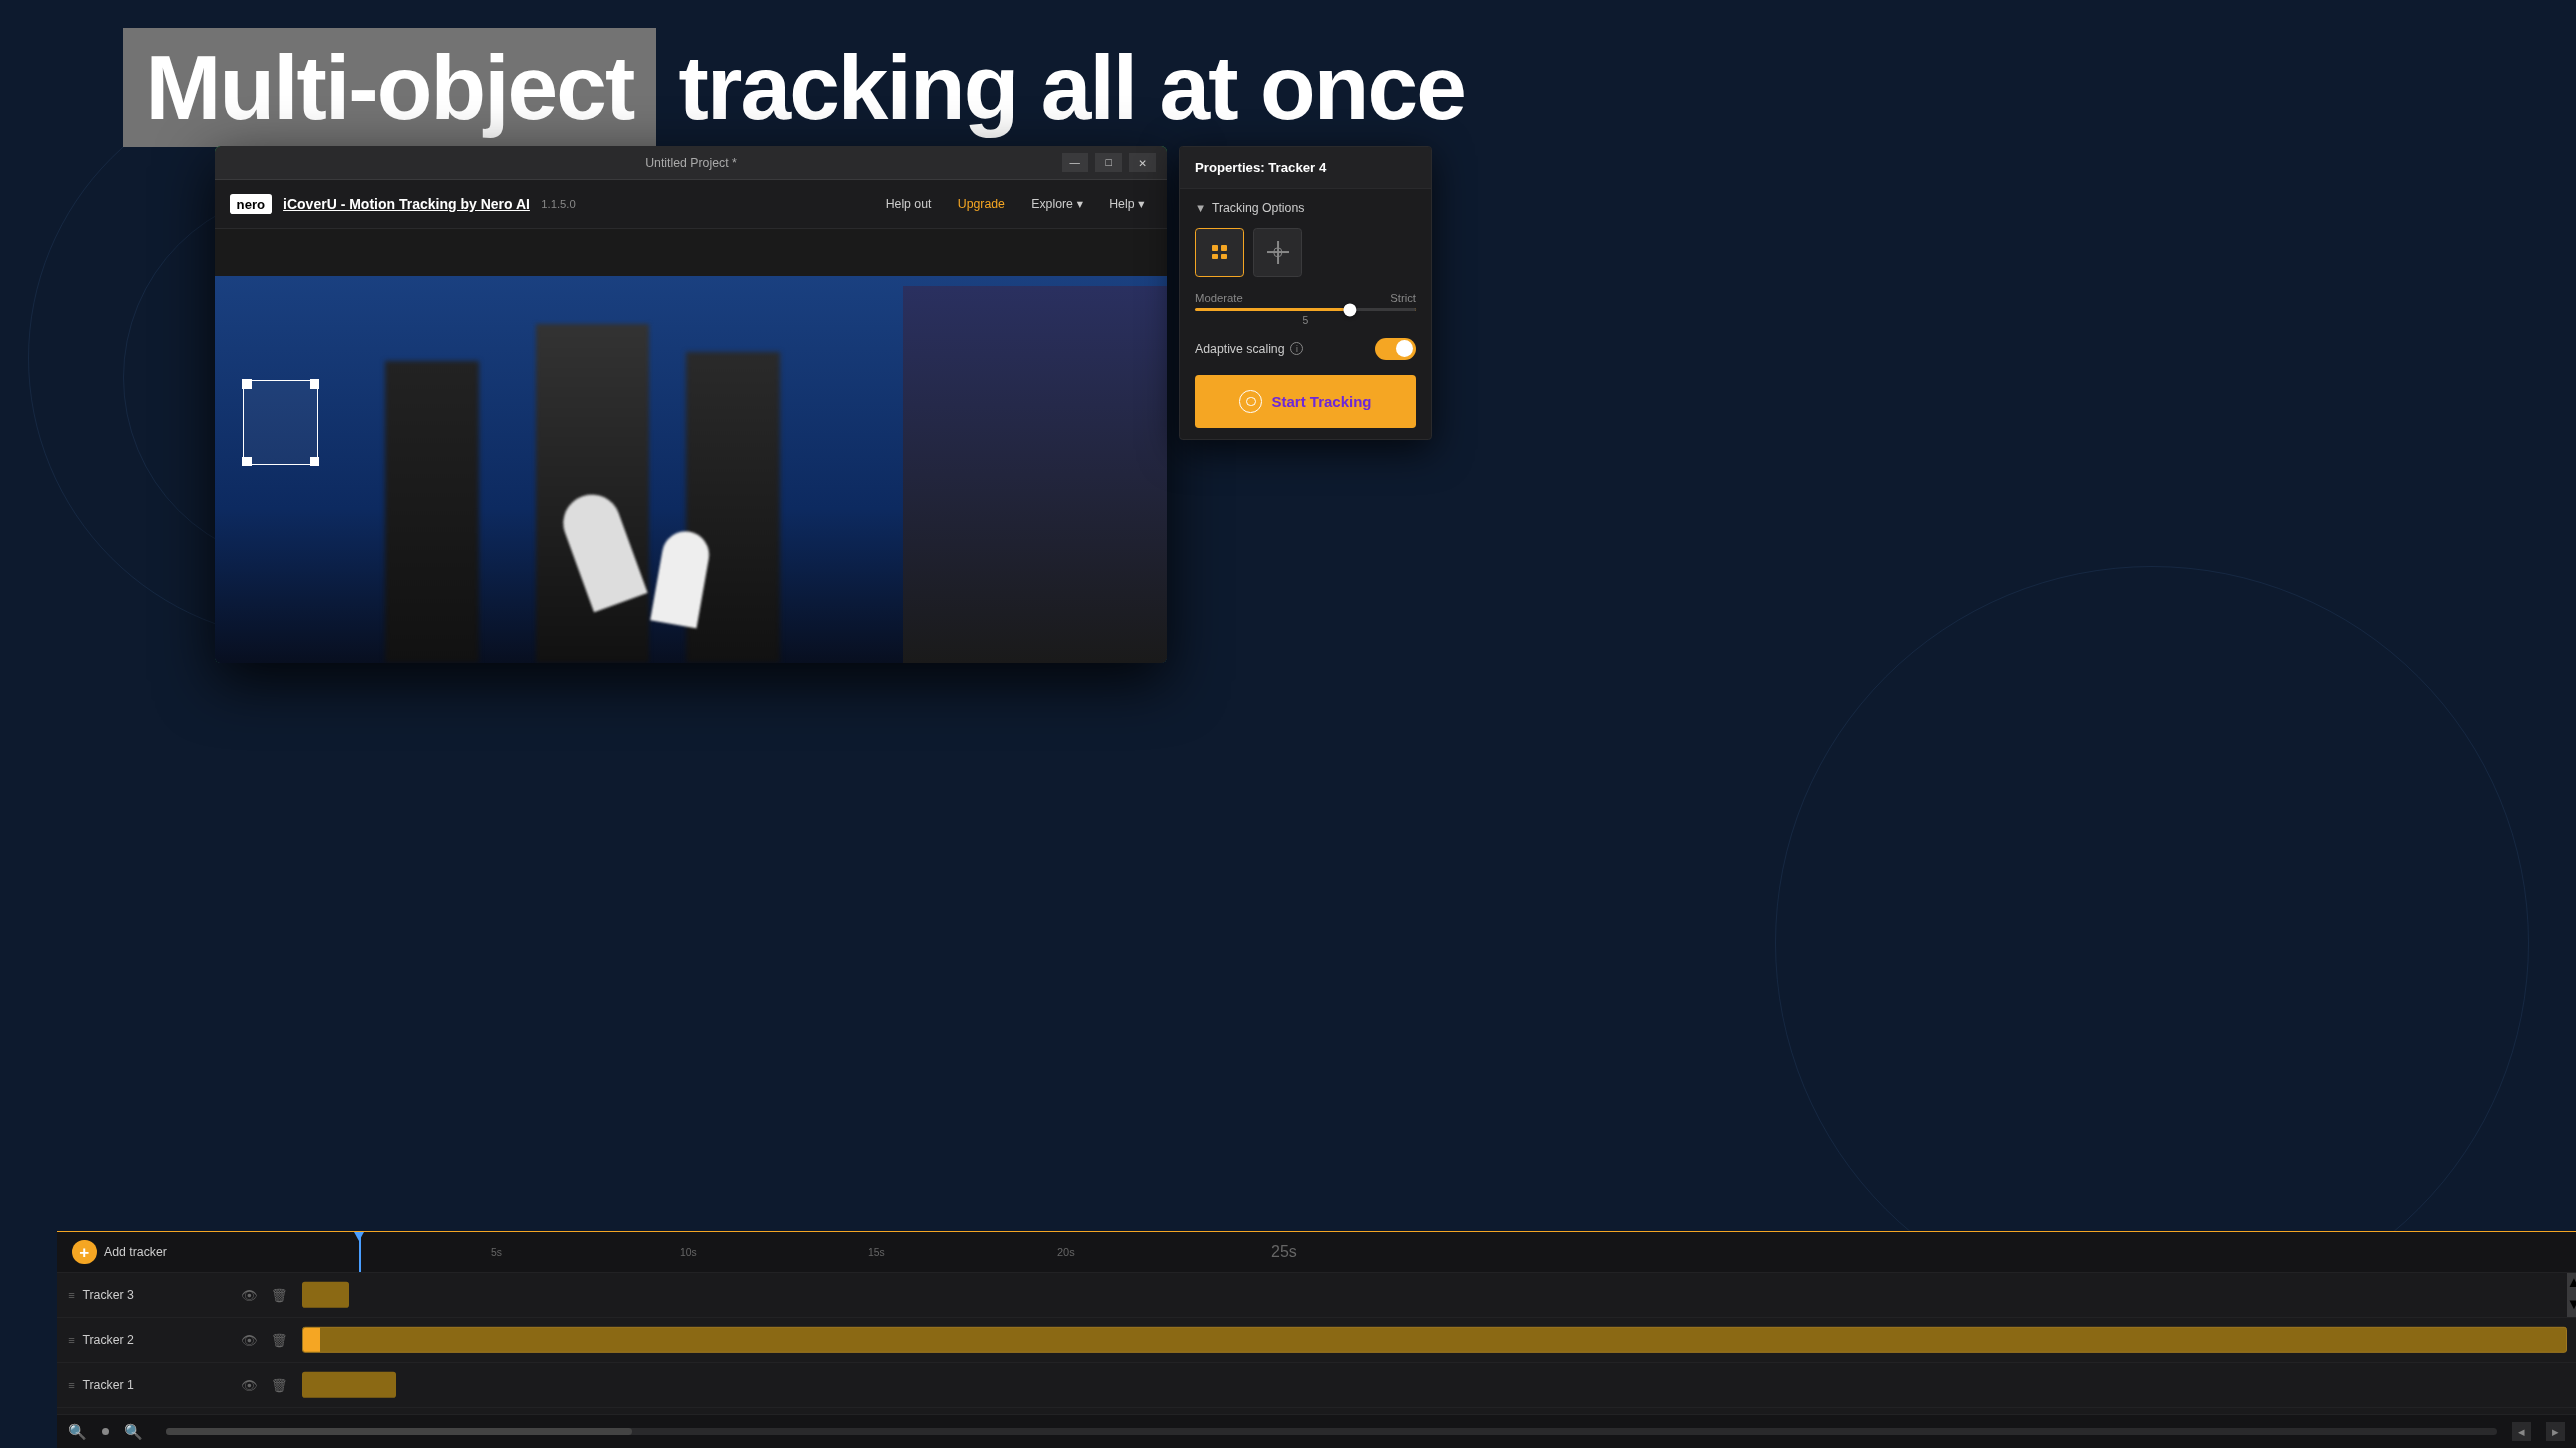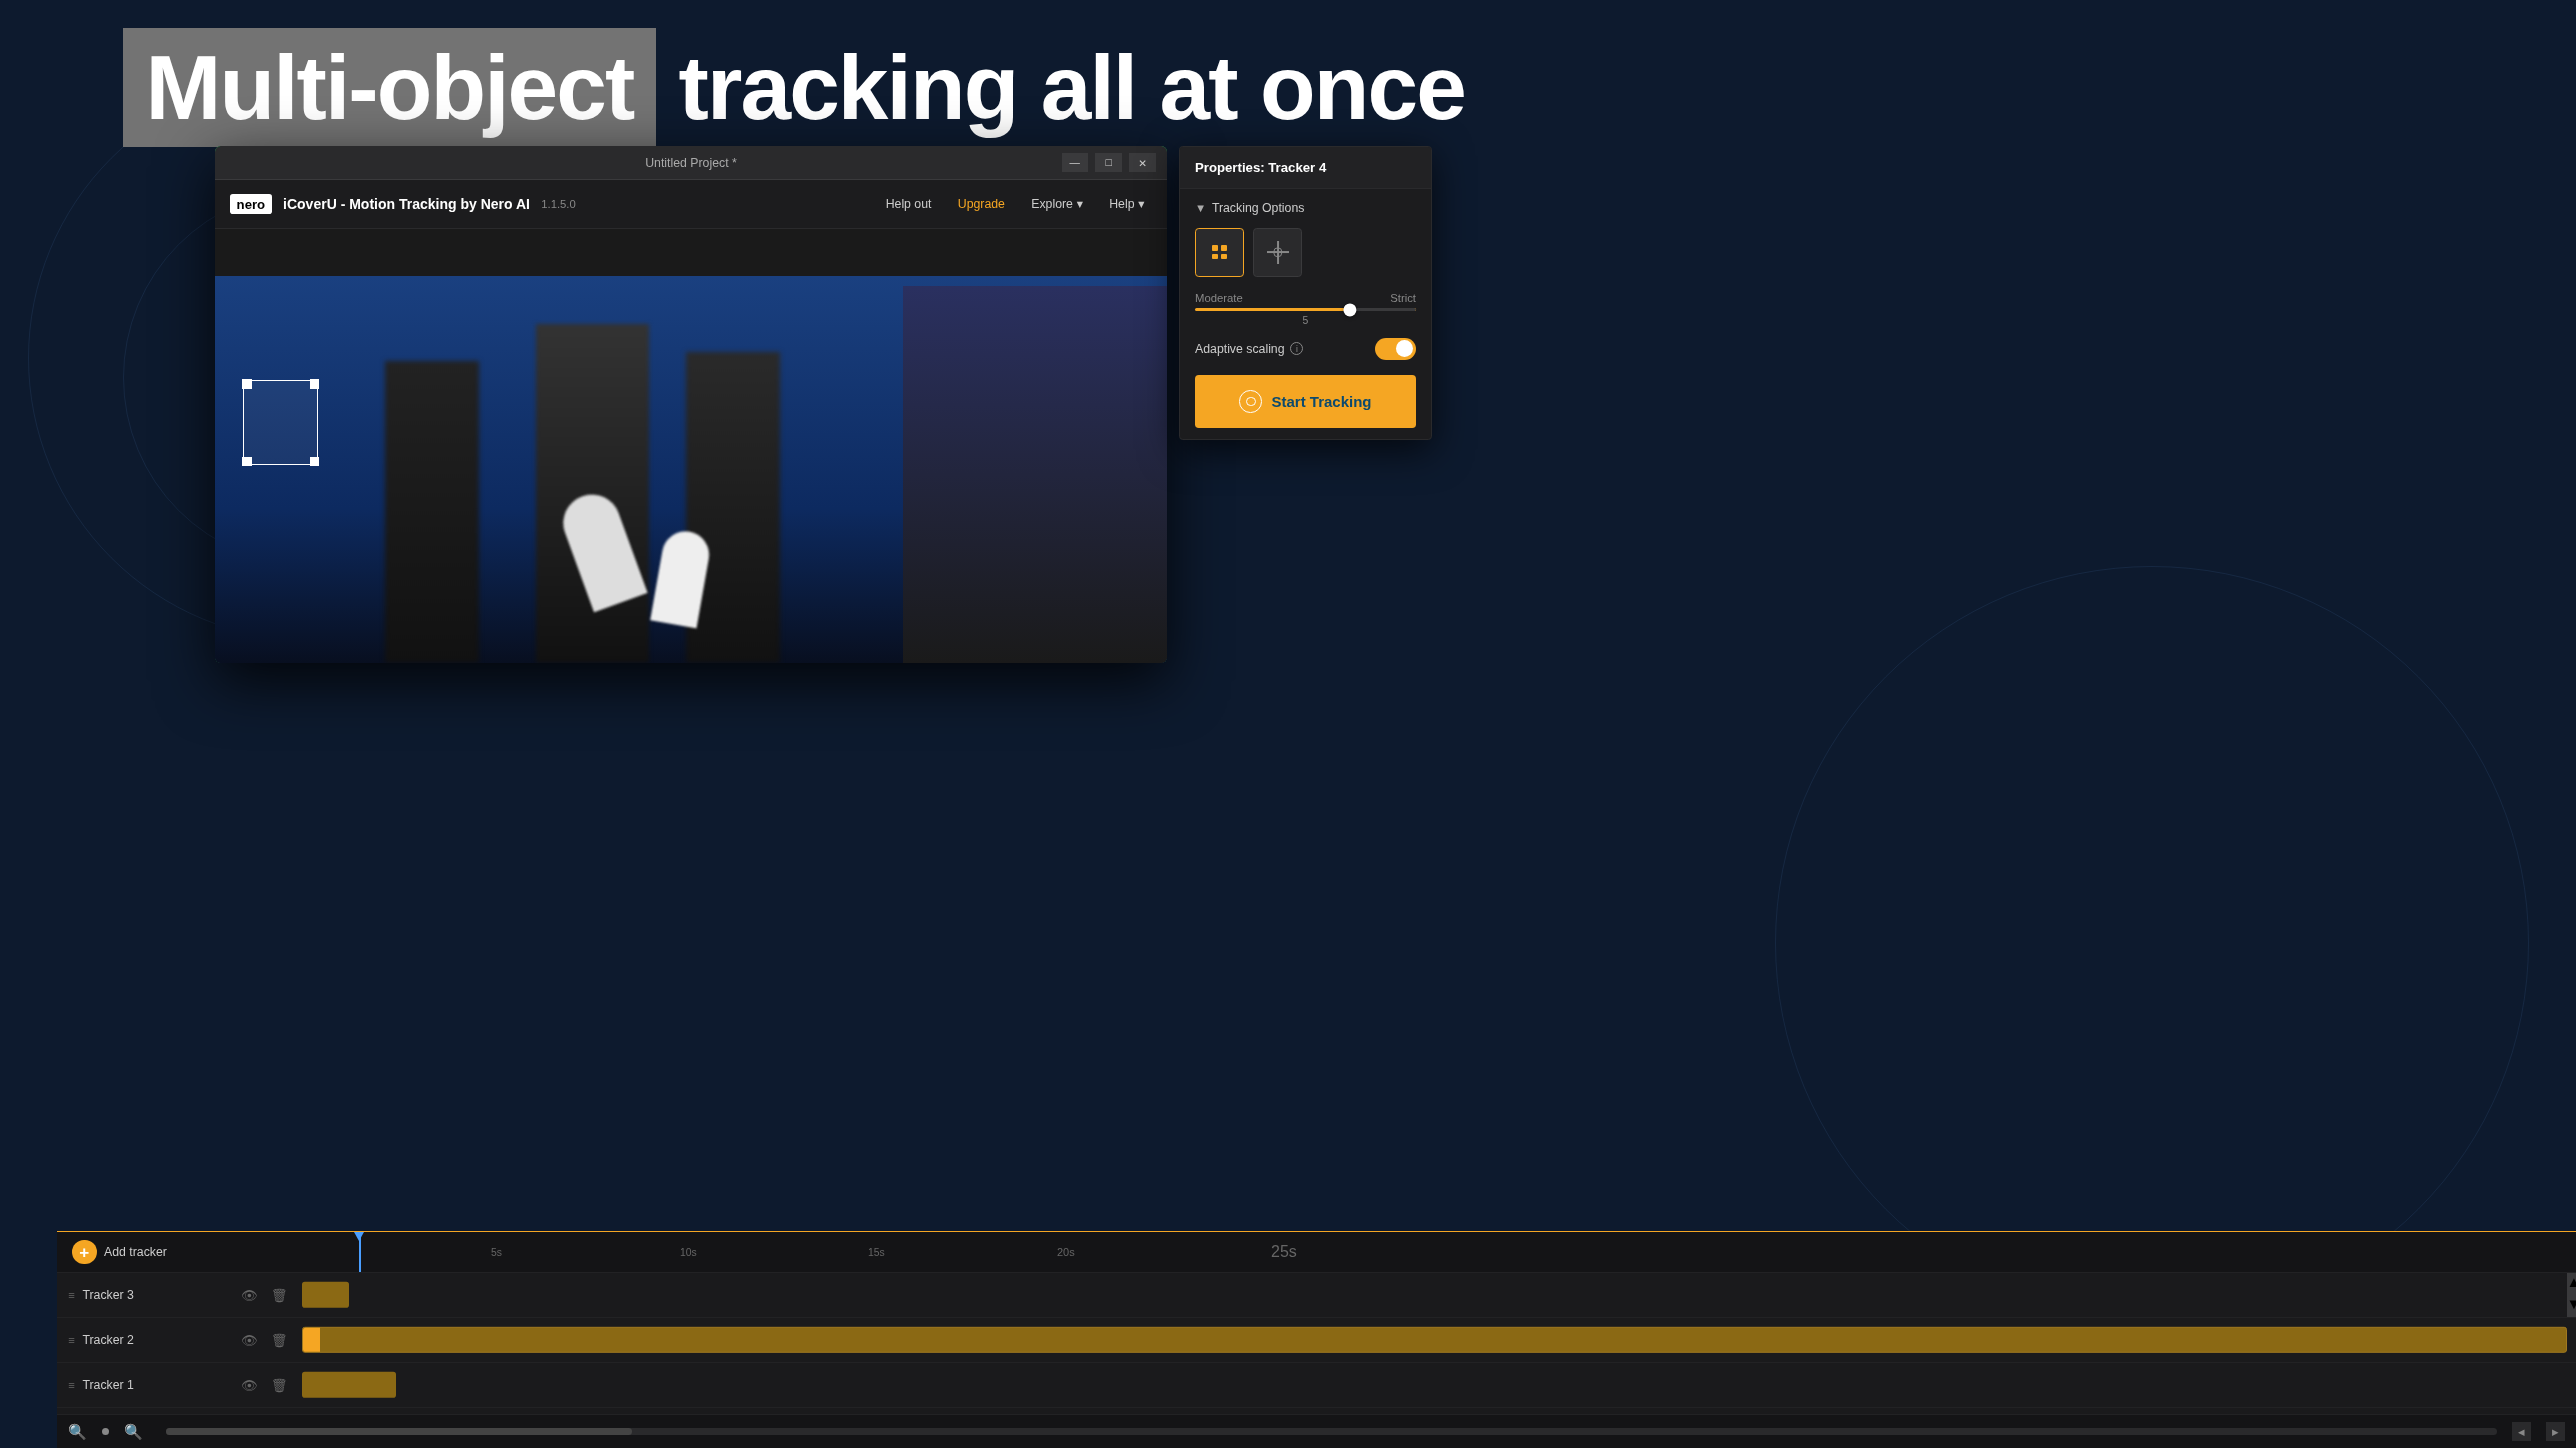--- a/index.html
+++ b/index.html
@@ -120,20 +120,21 @@
       color: #000;
       font-weight: 900;
       font-size: 13.2px;
       padding: 2.8px 6.6px;
       border-radius: 2.8px;
     }
     .app-title {
       color: #fff;
       font-size: 14px;
       font-weight: 600;
+      text-decoration: underline;
     }
     .app-version {
       color: #888;
       font-size: 11.3px;
     }
     .header-spacer { flex: 1; }
     .header-btn {
       background: none;
       border: none;
       color: #ccc;
@@ -382,21 +383,21 @@
       border-radius: 50%;
     }
 
     
     .start-tracking-btn {
       width: 100%;
       padding: 15px;
       background: #f5a623;
       border: none;
       border-radius: 3.8px;
-      color: #0c4a6e;
+      color: #6d28d9;
       font-size: 15px;
       font-weight: 700;
       cursor: pointer;
       display: flex;
       align-items: center;
       justify-content: center;
       gap: 9.4px;
     }
     .target-icon {
       width: 22.6px; height: 22.6px;

